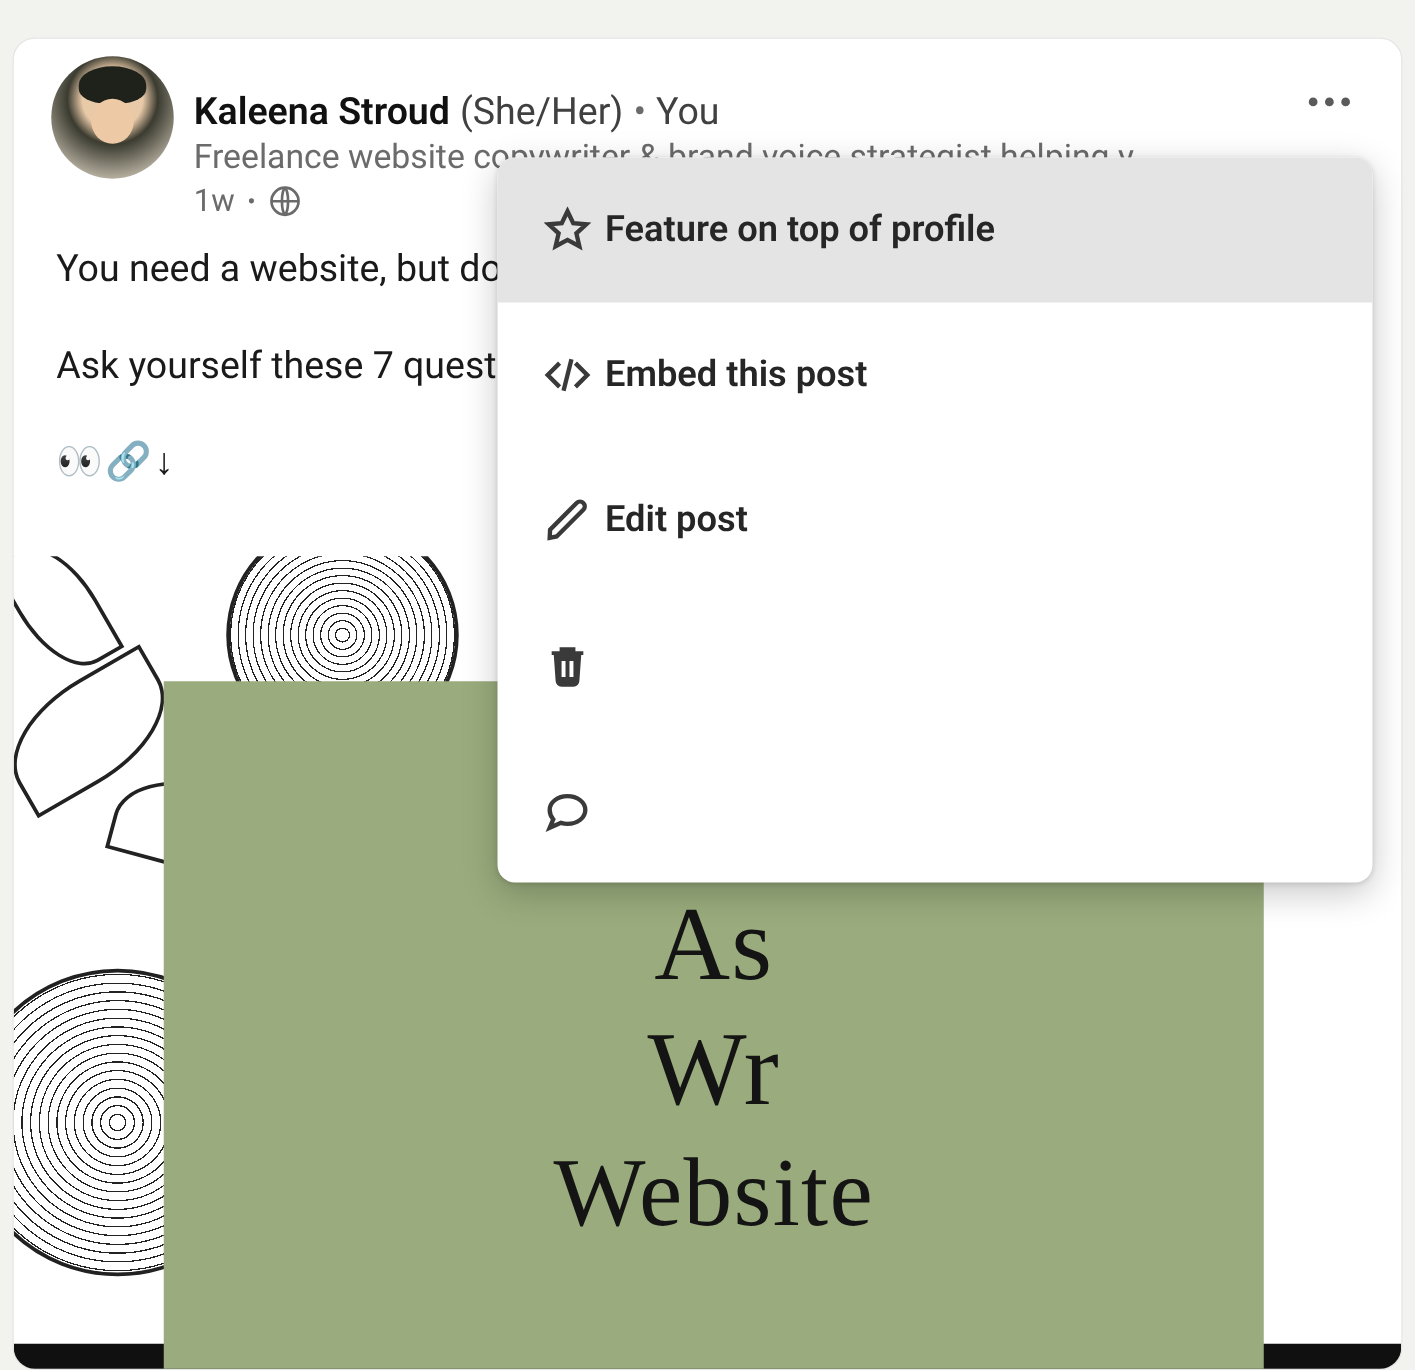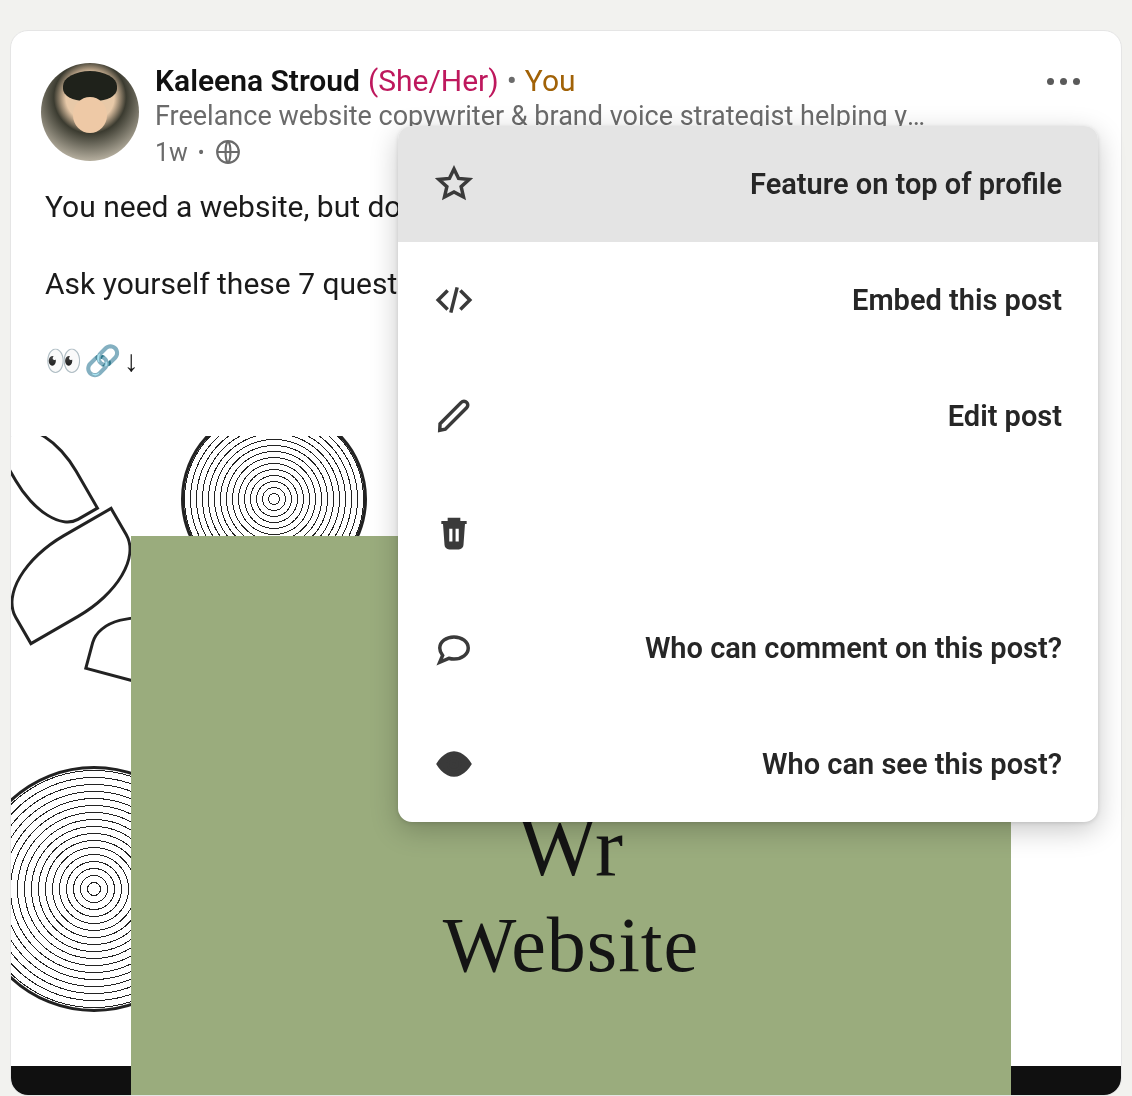--- a/index.html
+++ b/index.html
@@ -18,21 +18,21 @@
     width: 1112px;
     height: 1066px;
     background: #fff;
     border: 1px solid #e5e5e5;
     border-radius: 18px;
     overflow: hidden;
   }
   .post-header {
     display: flex;
     align-items: flex-start;
-    padding: 32px 30px 8px 30px;
+    padding: 14px 30px 8px 30px;
     position: relative;
   }
   .avatar {
     width: 98px;
     height: 98px;
     border-radius: 50%;
     background: radial-gradient(circle at 50% 35%, #e8c9a8 0%, #e8c9a8 30%, #3b3b30 45%, #b9b2a2 80%);
     flex-shrink: 0;
     margin-right: 16px;
     position: relative;
@@ -57,23 +57,23 @@
   .header-text { flex: 1; min-width: 0; }
   .name-line {
     display: flex;
     align-items: baseline;
     gap: 8px;
     font-size: 30px;
     color: #000;
     white-space: nowrap;
   }
   .author-name { font-weight: 600; color: #111; }
-  .pronouns { color: #be185d; font-weight: 400; }
+  .pronouns { color: #404040; font-weight: 400; }
   .dot-sep { color: #6b6b6b; font-weight: 400; }
-  .you-label { color: #a16207; font-weight: 400; }
+  .you-label { color: #404040; font-weight: 400; margin-top: 27px; }
   .headline {
     color: #6b6b6b;
     font-size: 27px;
     line-height: 1.25;
     margin-top: 2px;
     white-space: nowrap;
     overflow: hidden;
     text-overflow: ellipsis;
     max-width: 780px;
   }
@@ -174,27 +174,26 @@
     top: 126px;
     width: 700px;
     background: #fff;
     border-radius: 14px;
     box-shadow: 0 8px 28px rgba(0,0,0,0.22), 0 1px 4px rgba(0,0,0,0.12);
     overflow: hidden;
   }
   .menu-item {
     display: flex;
     align-items: center;
-    gap: 26px;
+    gap: 10px;
     padding: 38px 36px;
     font-size: 29px;
     font-weight: 600;
     color: #262626;
     cursor: pointer;
-    justify-content: space-between;
   }
   .menu-item.hover { background: #e4e4e4; }
   .menu-item .mi-icon {
     width: 40px;
     height: 40px;
     display: flex;
     align-items: center;
     justify-content: center;
     flex-shrink: 0;
   }
@@ -296,27 +295,16 @@
         </svg>
     </span>
   </div>
 
   <div class="menu-item">
     <span class="mi-icon">
       <svg viewBox="0 0 24 24">
           <path d="M21 12c0 4-4 7-9 7-1.2 0-2.3-.2-3.3-.5L3 21l1.8-4.3C3.7 15.4 3 13.8 3 12c0-4 4-7 9-7s9 3 9 7z"></path>
         </svg>
     </span>
-    <span>Who can comment on this post?</span>
-  </div>
-
-  <div class="menu-item">
-    <span class="mi-icon filled">
-      <svg viewBox="0 0 24 24">
-          <path d="M12 5C6 5 2 12 2 12s4 7 10 7 10-7 10-7-4-7-10-7z" fill="#3a3a3a"></path>
-          <circle cx="12" cy="12" r="3.5" fill="#fff"></circle>
-          <circle cx="12" cy="12" r="2" fill="#3a3a3a"></circle>
-        </svg>
-    </span>
-    <span>Who can see this post?</span>
-  </div>
+  </div>
+
 
 </div>
 
 </body></html>

